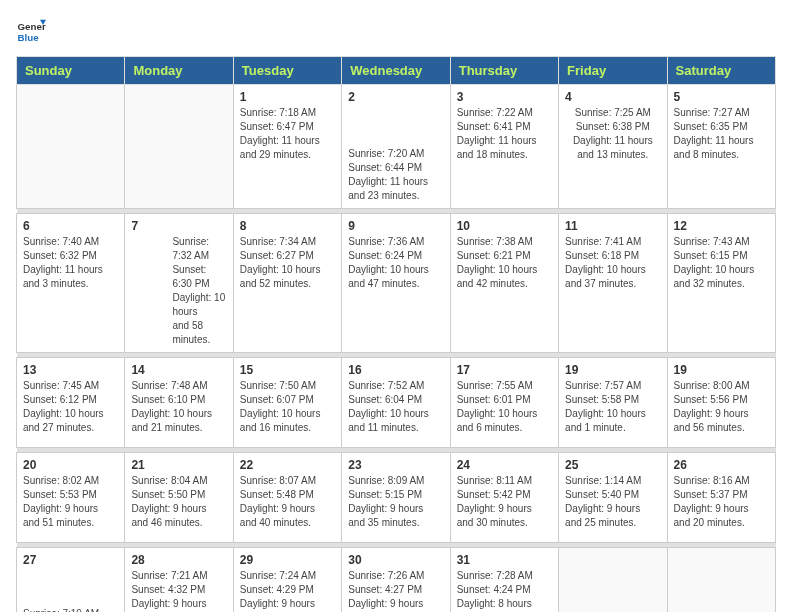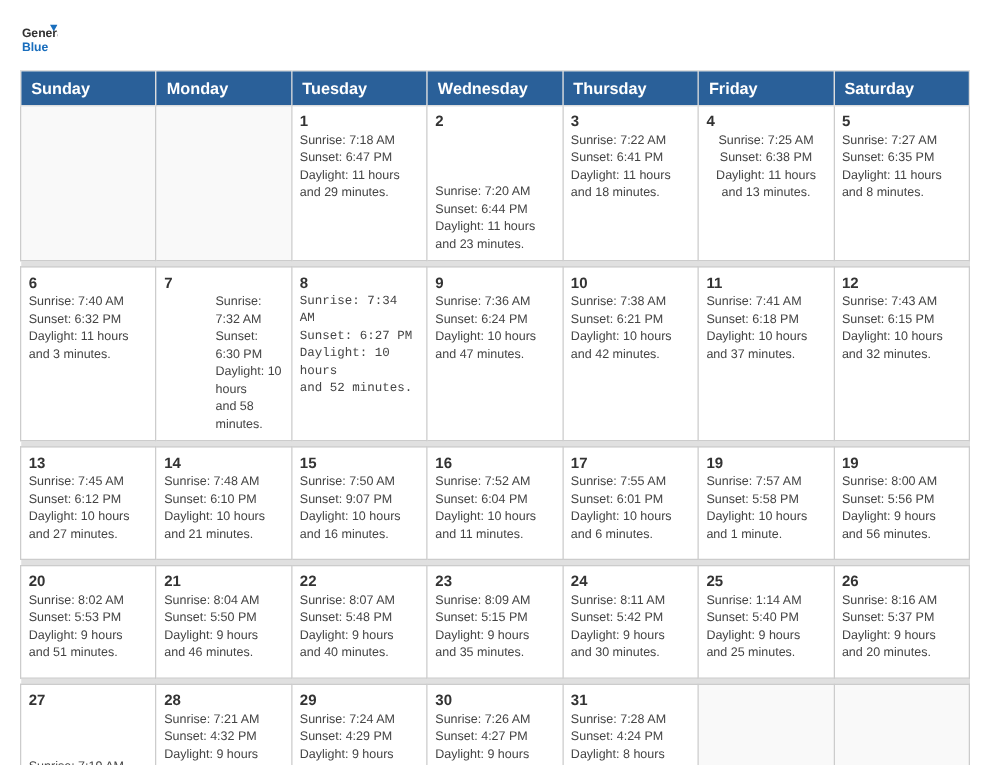--- a/index.html
+++ b/index.html
@@ -37,21 +37,21 @@
       font-size: 16px;
       color: #555;
     }
     table {
       width: 100%;
       border-collapse: collapse;
       table-layout: fixed;
     }
     .day-header {
       background-color: #2a6099;
-      color: #ffffff;
+      color: #bef264;
       font-weight: bold;
       font-size: 13px;
       padding: 6px 8px;
       text-align: left;
       border: 1px solid #ddd;
     }
     .cal-cell {
       vertical-align: top;
       border: 1px solid #ccc;
       padding: 5px 6px;
@@ -163,21 +163,21 @@
         </td>
         <td class="cal-cell">
           <span class="day-num">7</span>
           <div class="cell-text" style="white-space: pre-line; margin-left: 41px;">Sunrise: 7:32 AM
 Sunset: 6:30 PM
 Daylight: 10 hours
 and 58 minutes.</div>
         </td>
         <td class="cal-cell">
           <span class="day-num">8</span>
-          <div class="cell-text" style="white-space: pre-line; font-family: Liberation Mono, monospace;">Sunrise: 7:34 AM
+          <div class="cell-text" style="white-space: pre-line;">Sunrise: 7:34 AM
 Sunset: 6:27 PM
 Daylight: 10 hours
 and 52 minutes.</div>
         </td>
         <td class="cal-cell">
           <span class="day-num">9</span>
           <div class="cell-text" style="white-space: pre-line;">Sunrise: 7:36 AM
 Sunset: 6:24 PM
 Daylight: 10 hours
 and 47 minutes.</div>
@@ -218,21 +218,21 @@
         <td class="cal-cell">
           <span class="day-num">14</span>
           <div class="cell-text" style="white-space: pre-line;">Sunrise: 7:48 AM
 Sunset: 6:10 PM
 Daylight: 10 hours
 and 21 minutes.</div>
         </td>
         <td class="cal-cell">
           <span class="day-num">15</span>
           <div class="cell-text" style="white-space: pre-line;">Sunrise: 7:50 AM
-Sunset: 9:07 PM
+Sunset: 6:07 PM
 Daylight: 10 hours
 and 16 minutes.</div>
         </td>
         <td class="cal-cell">
           <span class="day-num">16</span>
           <div class="cell-text" style="white-space: pre-line;">Sunrise: 7:52 AM
 Sunset: 6:04 PM
 Daylight: 10 hours
 and 11 minutes.</div>
         </td>

